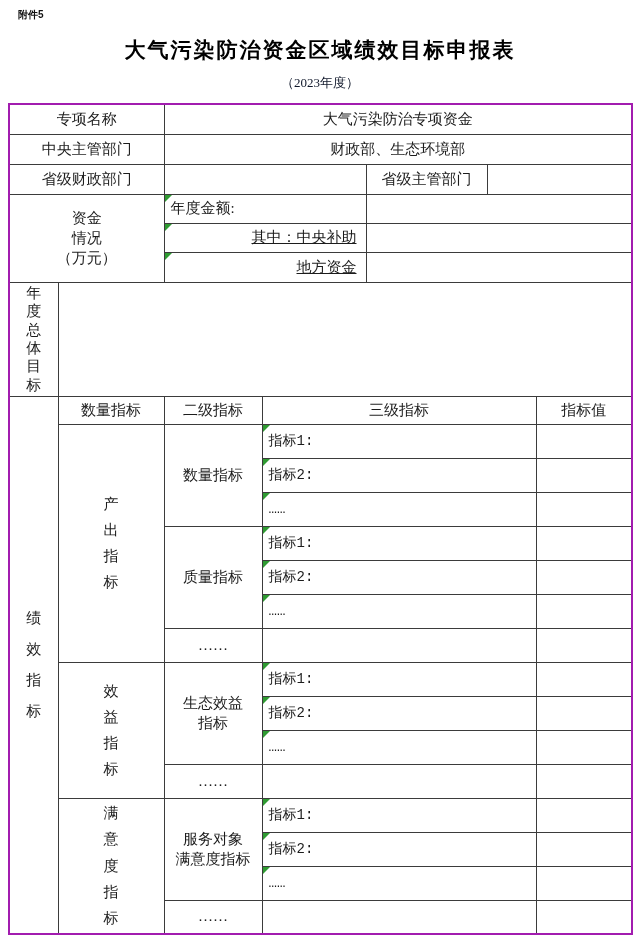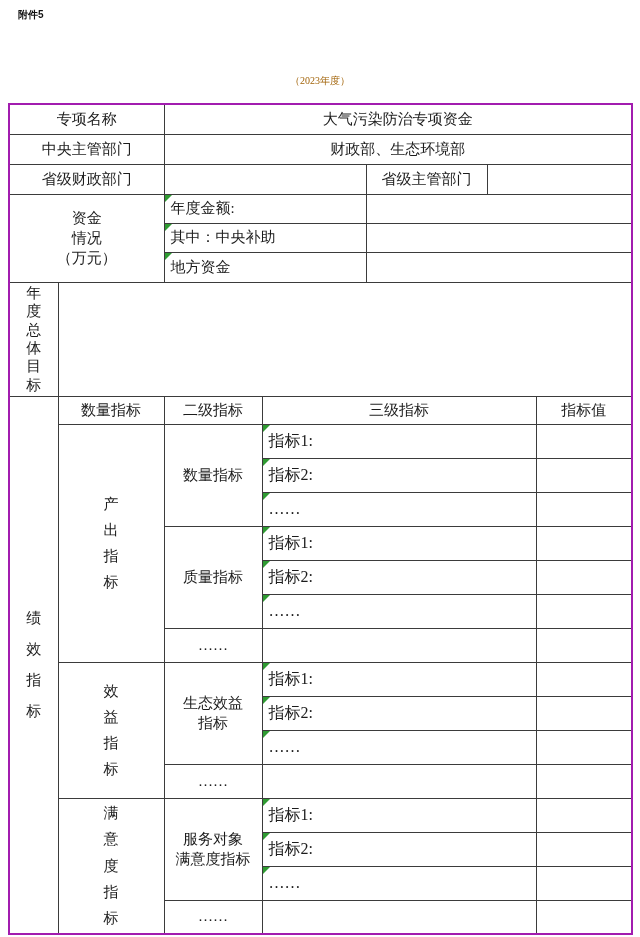--- a/index.html
+++ b/index.html
@@ -18,66 +18,67 @@
     font-size: 10px; font-weight: bold; color:#111;
   }
   .title {
     position: absolute; top: 36px; left: 0; width: 100%;
     text-align: center; font-size: 21px; font-weight: bold;
     letter-spacing: 2px; margin: 0; color:#000;
     font-family: "Liberation Serif", serif;
   }
   .subtitle {
     position: absolute; top: 74px; left: 0; width: 100%;
-    text-align: center; font-size: 10px; color:#a16207;
+    text-align: center; font-size: 13px; color:#0f172a;
     font-family: "Liberation Serif", serif;
   }
   table.form {
     position: absolute; left: 8px; top: 103px;
     width: 623px;
     border-collapse: collapse; table-layout: fixed;
     border: 2px solid #a21caf;
     font-family: "Liberation Serif", serif;
   }
   td {
     border: 1px solid #3b3b3b;
     font-size: 15px;
     padding: 1px 6px;
     position: relative;
     overflow: hidden;
     vertical-align: middle;
     color:#1c1c1c;
   }
   .c { text-align: center; }
   .l { text-align: left; }
-  .r { padding-right: 9px; }
+  .r { text-align: right; padding-right: 9px; text-decoration: underline; }
   .pl { white-space: pre-line; line-height: 1.35; }
   .vert { text-align: center; }
   .vert span {
     display: inline-block; width: 1.15em;
     word-break: break-all; line-height: 1.75;
     vertical-align: middle;
   }
   .vgoal span { line-height: 1.23; }
   .vperf span { line-height: 2.05; }
   .h30 { height: 30px; } .h29 { height: 29px; }
   .h114 { height: 114px; } .h28 { height: 28px; } .h34 { height: 34px; }
   .flag {
     position: absolute; top: 0; left: 0;
     width: 0; height: 0;
     border-top: 7px solid #2f9b32;
     border-right: 7px solid transparent;
   }
-  .sm { font-size: 16px; }
+  .sm { font-size: 14px; font-family: Liberation Mono, monospace; }
 </style>
 </head>
 <body>
 
 <div class="page">
   <div class="attachment">附件5</div>
+  <h1 class="title">大气污染防治资金区域绩效目标申报表</h1>
   <div class="subtitle">（2023年度）</div>
 
   <table class="form">
     <colgroup>
       <col style="width:49px">
         <col style="width:106px">
         <col style="width:98px">
       <col style="width:104px">
         <col style="width:121px">
         <col style="width:49px">

